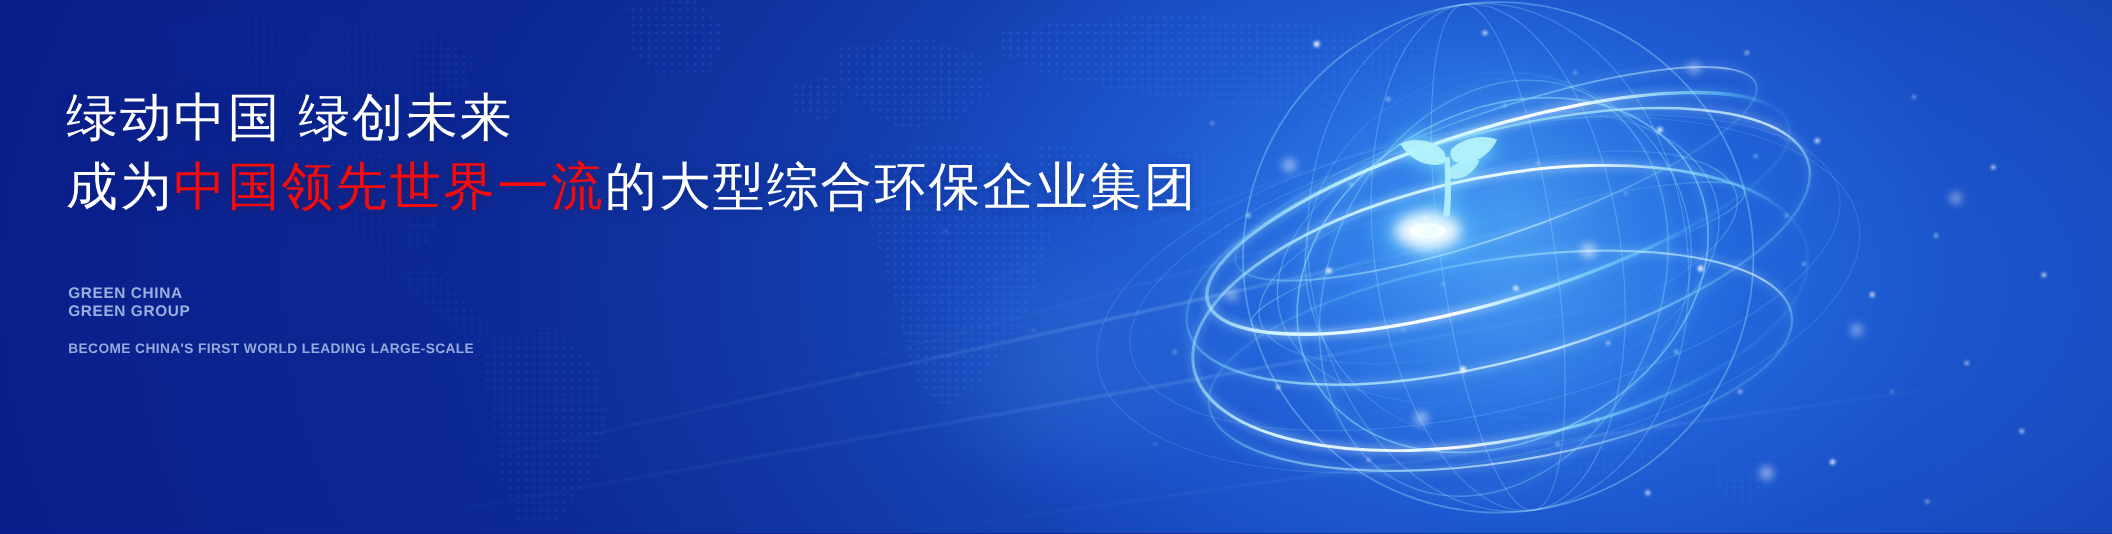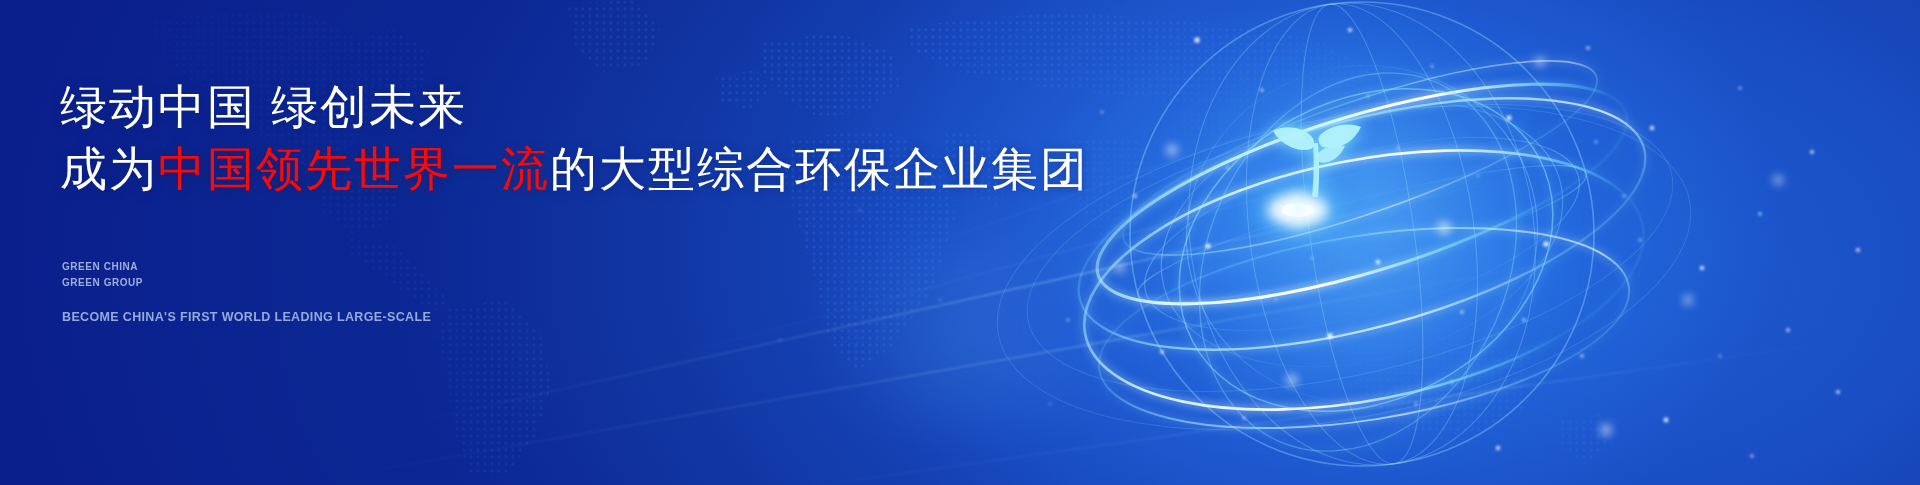--- a/index.html
+++ b/index.html
@@ -95,21 +95,21 @@
     letter-spacing:2px;
     font-weight:400;
     white-space:nowrap;
     color:#ffffff;
     text-shadow:0 1px 10px rgba(10,30,120,.55);
   }
   .line2 .hi{ color:#f50b0b; text-shadow:0 1px 10px rgba(80,0,0,.35);text-align:right; }
 
   .sub-en{
     position:absolute; left:2px; top:259px;
-    font-size:10px;
+    font-size:14px;
     font-weight:bold;
     line-height:15.5px;
     letter-spacing:.55px;
     color:#a9bce6;
     opacity:.92;
   }
   .tagline-en{
     position:absolute; left:2px; top:310px;
     font-size:12.5px;
     font-weight:bold;

